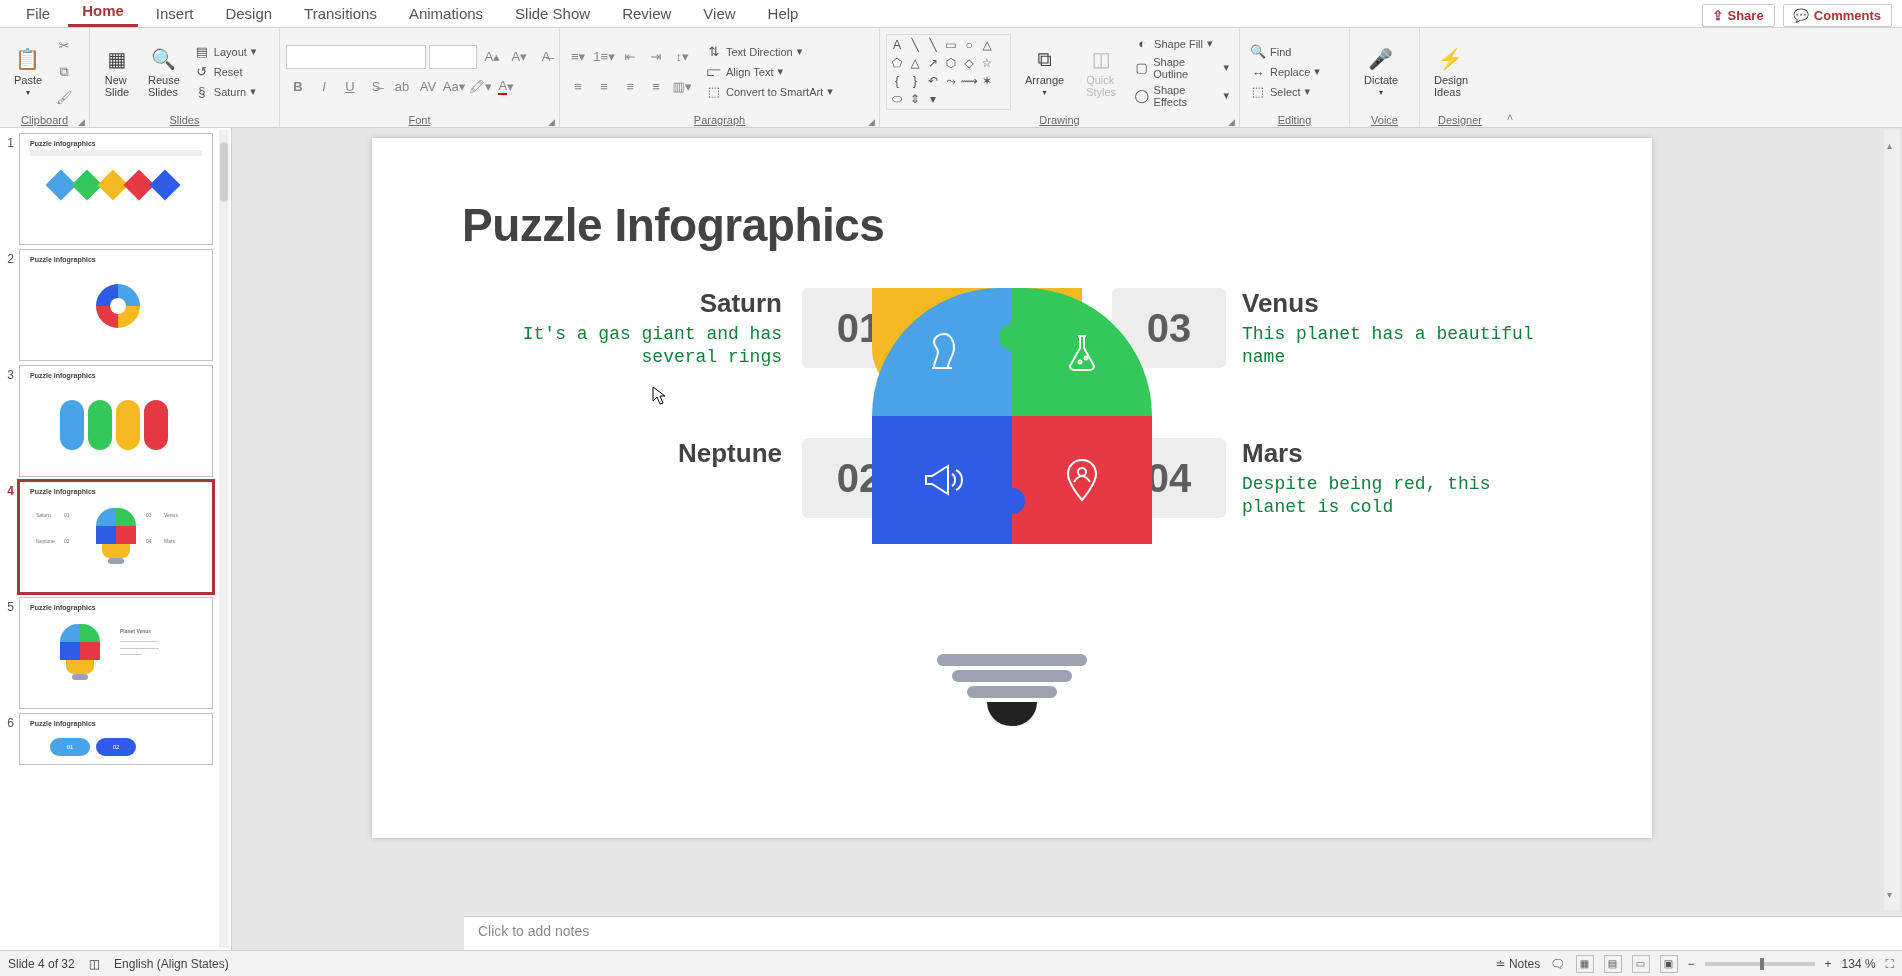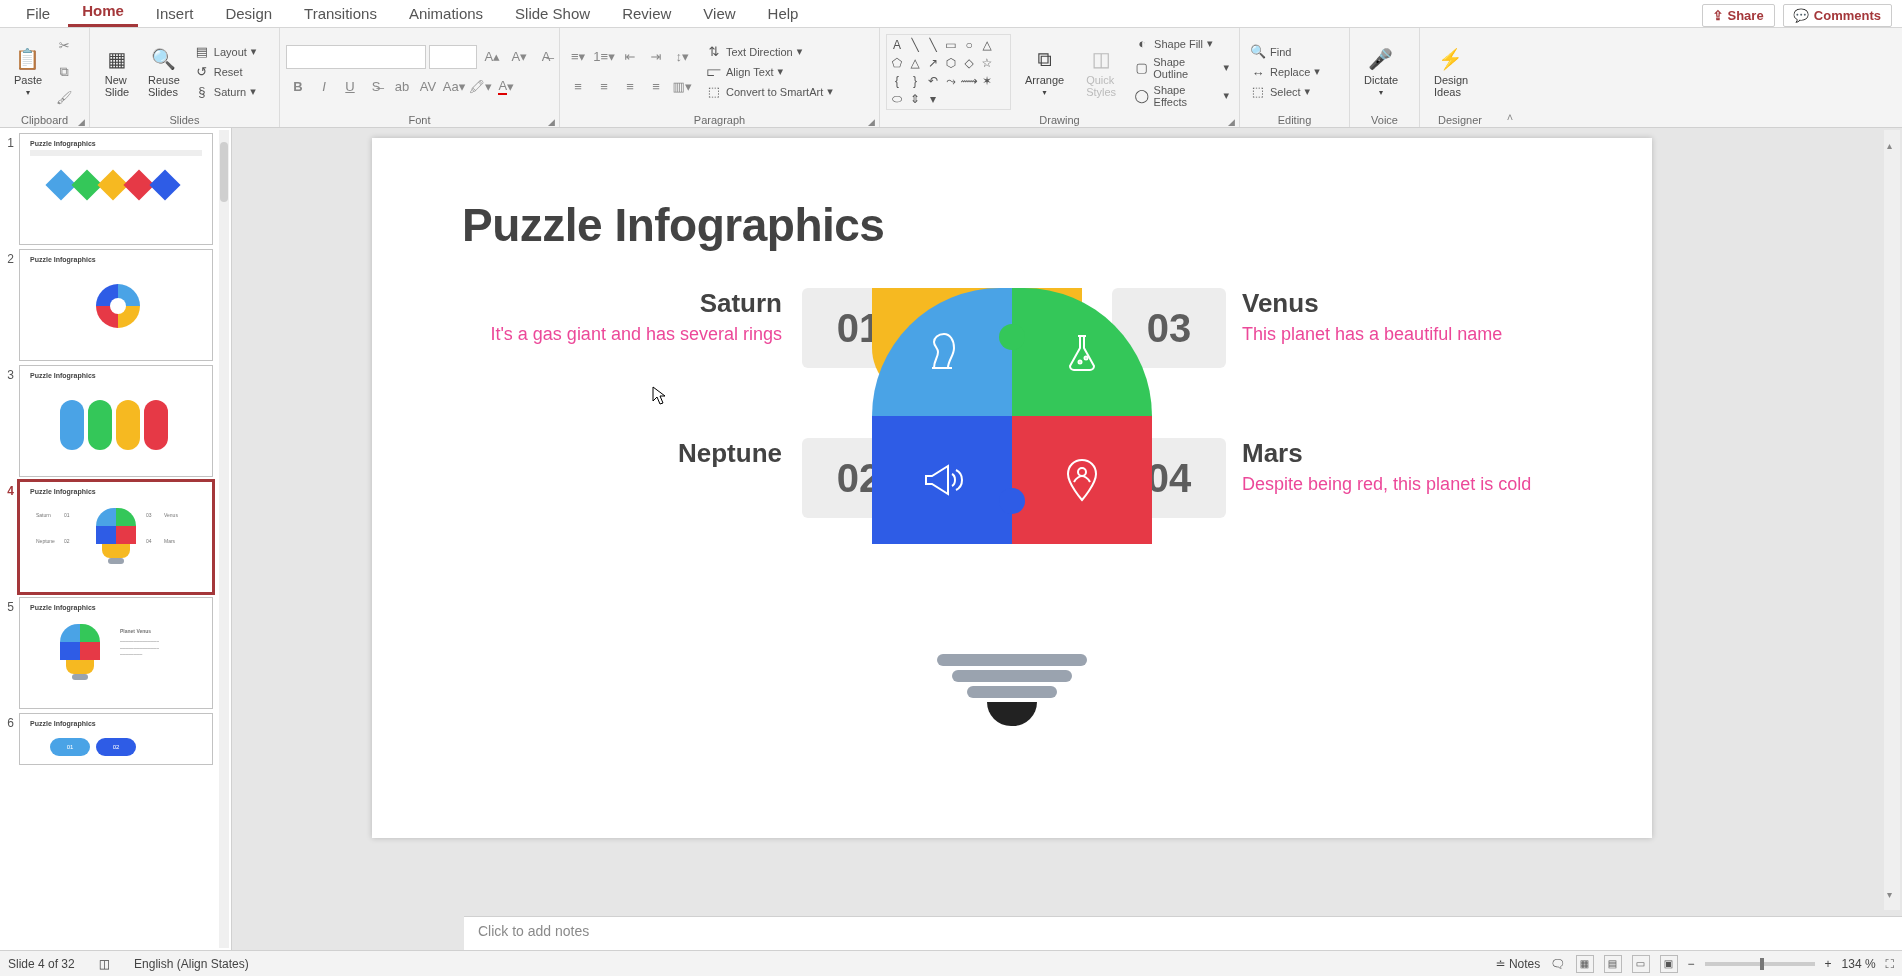--- a/index.html
+++ b/index.html
@@ -8,21 +8,21 @@
 
 .tabstrip { height: 28px; background: #fff; border-bottom: 1px solid #d6d6d6; display: flex; align-items: flex-end; padding-left: 12px; gap: 4px; }
 .tabstrip .tab { font-size: 15px; color: #555; padding: 6px 14px 5px; cursor: default; }
 .tabstrip .tab.active { color: #a4373a; font-weight: 600; border-bottom: 3px solid #a4373a; }
 .tabstrip .rightbox { margin-left: auto; display: flex; gap: 8px; padding-right: 10px; align-items: center; }
 .tabstrip .rtbtn { font-size: 13px; color: #a4373a; font-weight: 600; border: 1px solid #ccc; padding: 3px 10px; border-radius: 2px; display: flex; align-items: center; gap: 4px; }
 
 
 .ribbon { height: 100px; background: #f4f4f4; border-bottom: 1px solid #d0d0d0; display: flex; }
 .group { border-right: 1px solid #dcdcdc; display: flex; flex-direction: column; padding: 3px 6px 0; }
-.group .label { font-size: 11px; color: #6a6a6a; text-align: center; padding: 2px 0 1px; position: relative; }
+.group .label { font-size: 11px; color: #6a6a6a; text-align: center; padding: 2px 0 1px; position: relative; text-decoration: underline; }
 .group .label .dl { position: absolute; right: -2px; bottom: 0; font-size: 9px; color: #888; }
 .group .body { flex: 1; display: flex; align-items: center; gap: 2px; }
 .bigbtn { display: flex; flex-direction: column; align-items: center; justify-content: center; gap: 2px; padding: 2px 8px; font-size: 11px; color: #444; }
 .bigbtn .ico { width: 26px; height: 26px; display: flex; align-items: center; justify-content: center; font-size: 20px; }
 .smrow { display: flex; flex-direction: column; gap: 2px; }
 .smbtn { font-size: 11px; color: #555; padding: 1px 4px; display: flex; align-items: center; gap: 4px; }
 .smbtn .i { width: 16px; height: 16px; display: inline-flex; align-items: center; justify-content: center; font-size: 13px; }
 .fontcombo { width: 140px; height: 24px; border: 1px solid #ccc; background: #fff; font-size: 12px; padding: 0 4px; color: #999; }
 .sizecombo { width: 48px; height: 24px; border: 1px solid #ccc; background: #fff; font-size: 12px; padding: 0 4px; color: #999; }
 .tbtn { width: 24px; height: 24px; display: inline-flex; align-items: center; justify-content: center; font-size: 13px; color: #888; }
@@ -62,33 +62,33 @@
 .base .r1 { width: 150px; } .base .r2 { width: 120px; } .base .r3 { width: 90px; }
 .base .tip { width: 50px; height: 24px; background: #222; border-radius: 0 0 30px 30px; margin: 0 auto; }
 
 .knob { position: absolute; width: 26px; height: 26px; border-radius: 50%; }
 .k12 { left: 127px; top: 36px; background: #34c759; }
 .k34 { left: 127px; top: 200px; background: #2e5ce6; }
 
 
 .item { position: absolute; width: 320px; }
 .item .head { font-size: 26px; font-weight: 800; color: #434343; }
-.item .desc { font-size: 18px; color: #ec4899; line-height: 1.3; margin-top: 4px; }
+.item .desc { font-size: 18px; color: #15803d; line-height: 1.3; margin-top: 4px; font-family: Liberation Mono, monospace; }
 .item.left { text-align: right; }
 .numbox { position: absolute; width: 114px; height: 80px; background: #ededed; border-radius: 6px; display: flex; align-items: center; justify-content: center; font-size: 40px; font-weight: 800; color: #5d5d5d; font-family: "Arial Black","Segoe UI",sans-serif; }
 .i1 { left: 90px; top: 150px; } .n1 { left: 430px; top: 150px; }
 .i2 { left: 90px; top: 300px; } .n2 { left: 430px; top: 300px; }
 .i3 { left: 870px; top: 150px; } .n3 { left: 740px; top: 150px; }
 .i4 { left: 870px; top: 300px; } .n4 { left: 740px; top: 300px; }
 
 
 .notespane { position: absolute; left: 232px; right: 0; bottom: 0; height: 34px; background: #fff; border-top: 1px solid #d0d0d0; color: #8a8a8a; font-size: 14px; padding: 6px 14px; }
 
 
-.statusbar { position: absolute; bottom: 0; left: 0; right: 0; height: 26px; background: #f3f3f3; border-top: 1px solid #d0d0d0; display: flex; align-items: center; font-size: 12px; color: #444; padding: 0 8px; gap: 24px; }
+.statusbar { position: absolute; bottom: 0; left: 0; right: 0; height: 26px; background: #f3f3f3; border-top: 1px solid #d0d0d0; display: flex; align-items: center; font-size: 12px; color: #444; padding: 0 8px; gap: 14px; }
 .statusbar .right { margin-left: auto; display: flex; align-items: center; gap: 10px; }
 .vbtn { width: 18px; height: 18px; border: 1px solid #bbb; display: inline-flex; align-items: center; justify-content: center; font-size: 10px; color: #555; }
 .zoomslider { width: 110px; height: 4px; background: #ccc; position: relative; }
 .zoomslider .hnd { position: absolute; left: 55px; top: -4px; width: 4px; height: 12px; background: #777; }
 
 
 .mini-bulb { position: absolute; left: 76px; top: 26px; width: 40px; height: 60px; }
 .mini-bulb div { position: absolute; }
 .mb1{left:0;top:0;width:20px;height:18px;background:#4aa3e6;border-radius:20px 0 0 0;}
 .mb2{left:20px;top:0;width:20px;height:18px;background:#34c759;border-radius:0 20px 0 0;}

